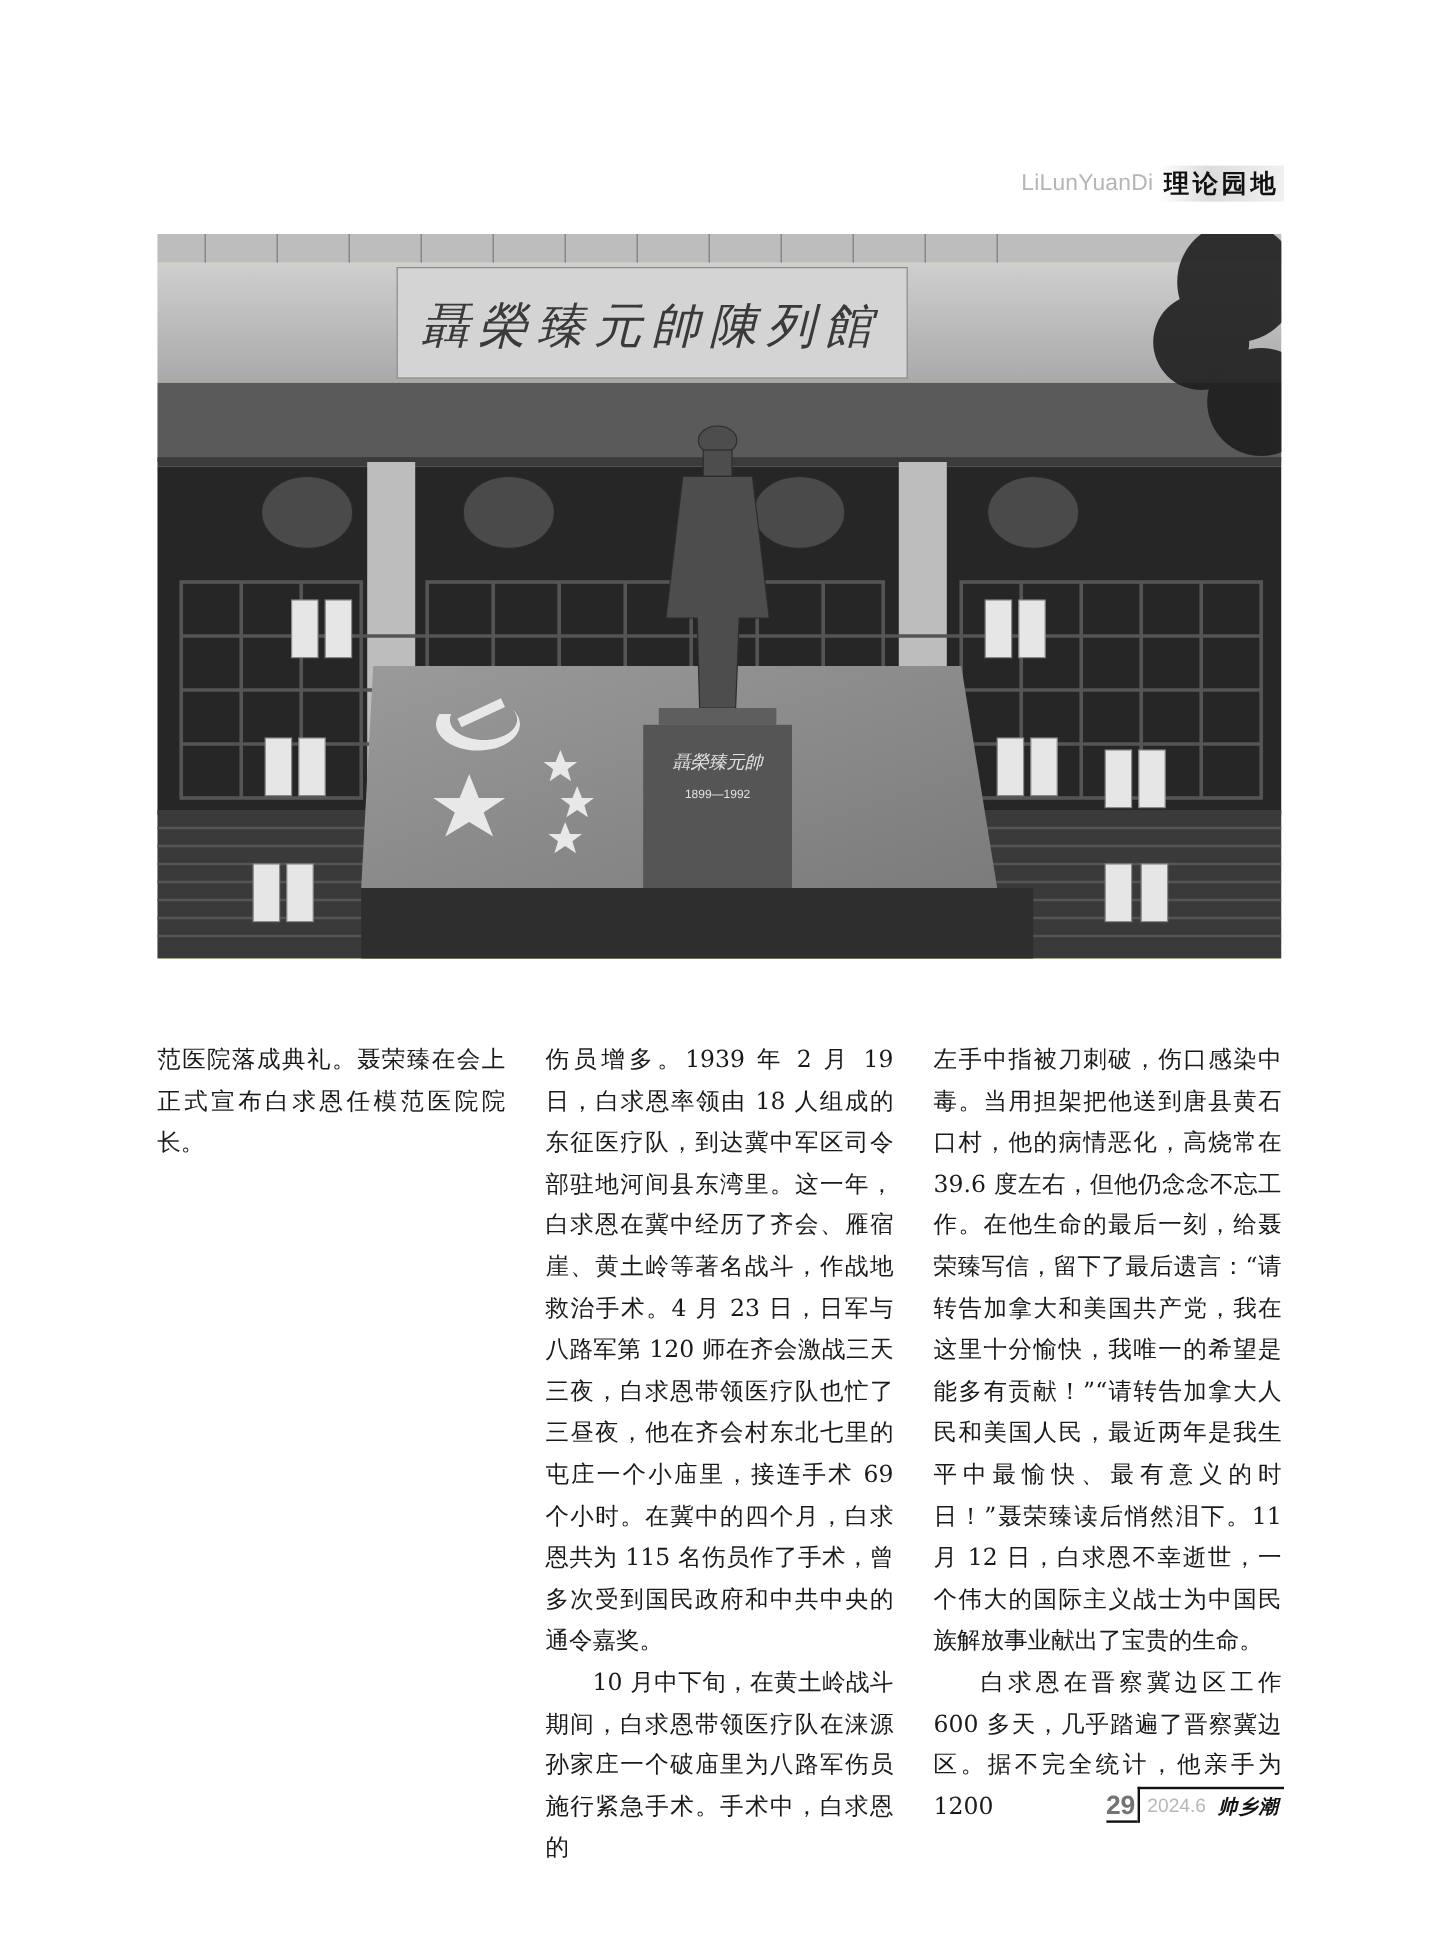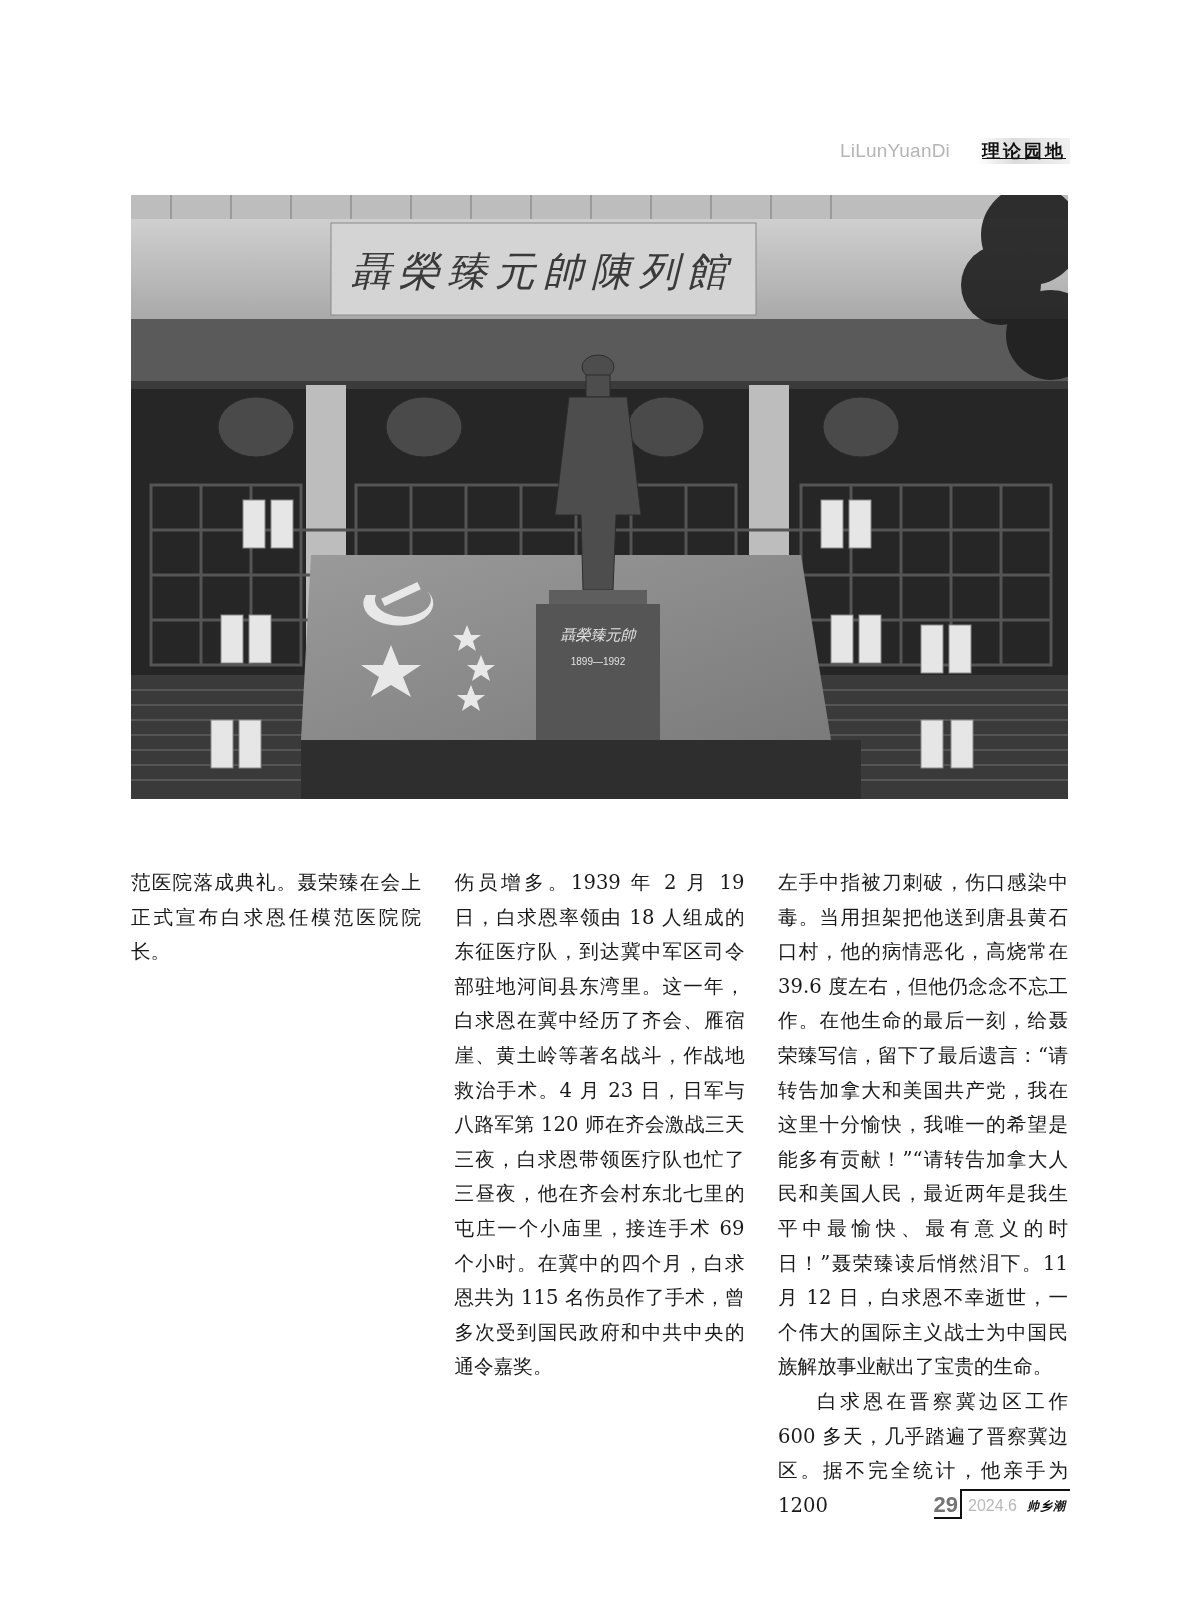--- a/index.html
+++ b/index.html
@@ -1,37 +1,37 @@
 <!DOCTYPE html>
 <html><head>
 <meta charset="utf-8">
 <style>
   html, body { margin: 0; padding: 0; background: #ffffff; }
   body { width: 1200px; height: 1616px; position: relative; overflow: hidden;
          font-family: "DejaVu Serif", "Liberation Serif", serif; color: #1a1a1a; }
 
-  .running-head { position: absolute; top: 138px; right: 130px; display: flex; align-items: center; gap: 28px; }
+  .running-head { position: absolute; top: 138px; right: 130px; display: flex; align-items: center; gap: 5px; }
   .running-head .latin { font-family: "Liberation Sans", sans-serif; font-size: 19px; color: #b5b5b5; letter-spacing: 0.2px; }
-  .running-head .cn { font-family: "DejaVu Sans", sans-serif; font-size: 18px; font-weight: bold; color: #111;
-                      background: linear-gradient(to right, #ffffff 0%, #dcdcdc 40%, #f1f1f1 100%); padding: 1px 4px; letter-spacing: 3px; text-decoration: underline; }
+  .running-head .cn { font-family: "DejaVu Sans", sans-serif; font-size: 21px; font-weight: bold; color: #111;
+                      background: linear-gradient(to right, #ffffff 0%, #dcdcdc 40%, #f1f1f1 100%); padding: 1px 4px; letter-spacing: 3px; }
 
   .photo { position: absolute; left: 131px; top: 195px; width: 937px; height: 604px; overflow: hidden; background: #fef9c3; }
   .photo svg { display: block; width: 100%; height: 100%; }
 
   .columns { position: absolute; left: 131px; top: 866px; width: 937px; display: flex; justify-content: space-between; }
   .col { width: 290px; font-size: 19.6px; line-height: 34.6px; text-align: justify; text-justify: inter-character; }
   .col p { margin: 0; }
   .col p.indent { text-indent: 2em; }
 
   .footer { position: absolute; top: 1489px; right: 130px; display: flex; align-items: flex-end; }
   .footer .pageno { font-family: "Liberation Sans", sans-serif; font-size: 22px; font-weight: bold; color: #737373;
                     border-bottom: 2px solid #111; padding: 0 2px 0 0; line-height: 24px; }
   .footer .box { border-top: 2px solid #111; border-left: 2px solid #111; display: flex; align-items: center; gap: 10px; padding: 2px 4px 0 6px; height: 26px; }
   .footer .issue { font-family: "Liberation Sans", sans-serif; font-size: 16px; color: #b8b8b8; }
-  .footer .mag { font-family: "DejaVu Serif", serif; font-size: 12px; font-style: italic; font-weight: bold; color: #111; letter-spacing: 1px; }
+  .footer .mag { font-family: "DejaVu Serif", serif; font-size: 16px; font-style: italic; font-weight: bold; color: #111; letter-spacing: 1px; }
 </style>
 </head>
 <body>
 
 <div class="running-head">
   <span class="latin">LiLunYuanDi</span>
   <span class="cn">理论园地</span>
 </div>
 
 <div class="photo">
@@ -161,20 +161,21 @@
     <rect x="170" y="545" width="560" height="59" fill="#2e2e2e"></rect>
   </svg>
 </div>
 
 <div class="columns">
   <div class="col">
     <p>范医院落成典礼。聂荣臻在会上正式宣布白求恩任模范医院院长。</p>
   </div>
   <div class="col">
     <p>伤员增多。1939 年 2 月 19 日，白求恩率领由 18 人组成的东征医疗队，到达冀中军区司令部驻地河间县东湾里。这一年，白求恩在冀中经历了齐会、雁宿崖、黄土岭等著名战斗，作战地救治手术。4 月 23 日，日军与八路军第 120 师在齐会激战三天三夜，白求恩带领医疗队也忙了三昼夜，他在齐会村东北七里的屯庄一个小庙里，接连手术 69 个小时。在冀中的四个月，白求恩共为 115 名伤员作了手术，曾多次受到国民政府和中共中央的通令嘉奖。</p>
+    <p class="indent">10 月中下旬，在黄土岭战斗期间，白求恩带领医疗队在涞源孙家庄一个破庙里为八路军伤员施行紧急手术。手术中，白求恩的</p>
   </div>
   <div class="col">
     <p>左手中指被刀刺破，伤口感染中毒。当用担架把他送到唐县黄石口村，他的病情恶化，高烧常在 39.6 度左右，但他仍念念不忘工作。在他生命的最后一刻，给聂荣臻写信，留下了最后遗言：“请转告加拿大和美国共产党，我在这里十分愉快，我唯一的希望是能多有贡献！”“请转告加拿大人民和美国人民，最近两年是我生平中最愉快、最有意义的时日！”聂荣臻读后悄然泪下。11 月 12 日，白求恩不幸逝世，一个伟大的国际主义战士为中国民族解放事业献出了宝贵的生命。</p>
     <p class="indent">白求恩在晋察冀边区工作 600 多天，几乎踏遍了晋察冀边区。据不完全统计，他亲手为 1200</p>
   </div>
 </div>
 
 <div class="footer">
   <span class="pageno">29</span>
   <div class="box">

